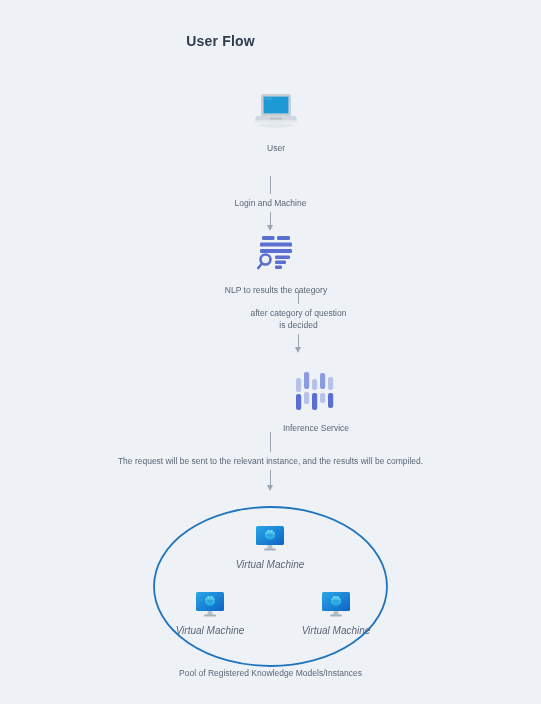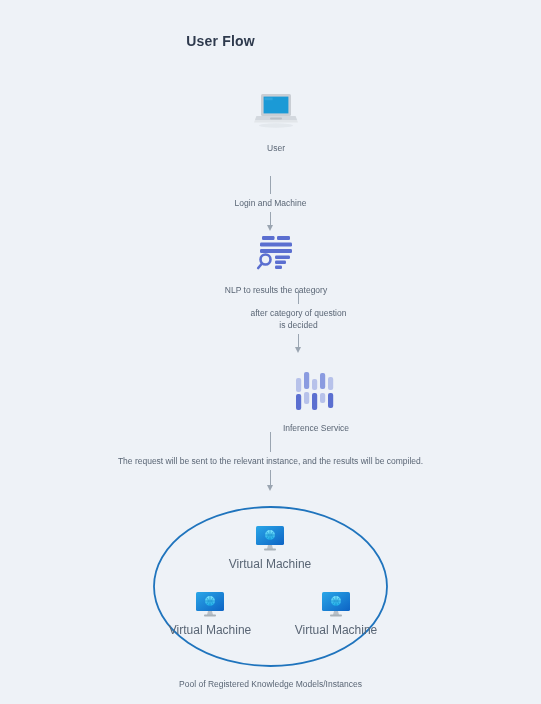--- a/index.html
+++ b/index.html
@@ -106,26 +106,26 @@
     position: absolute;
     inset: 0;
   }
   .vm {
     position: absolute;
     width: 96px;
     text-align: center;
   }
   .vm-label {
     margin-top: 4px;
-    font-size: 12px;
+    font-size: 10px;
     color: #5a6675;
     line-height: 11px;
+    font-style: italic;
   }
   .pool-caption {
-    margin-top: 11px;
     font-size: 8.5px;
     color: #5a6675;
   }
 </style>
 </head>
 <body>
 
 <div class="page">
 
   <div class="title">User Flow</div>

